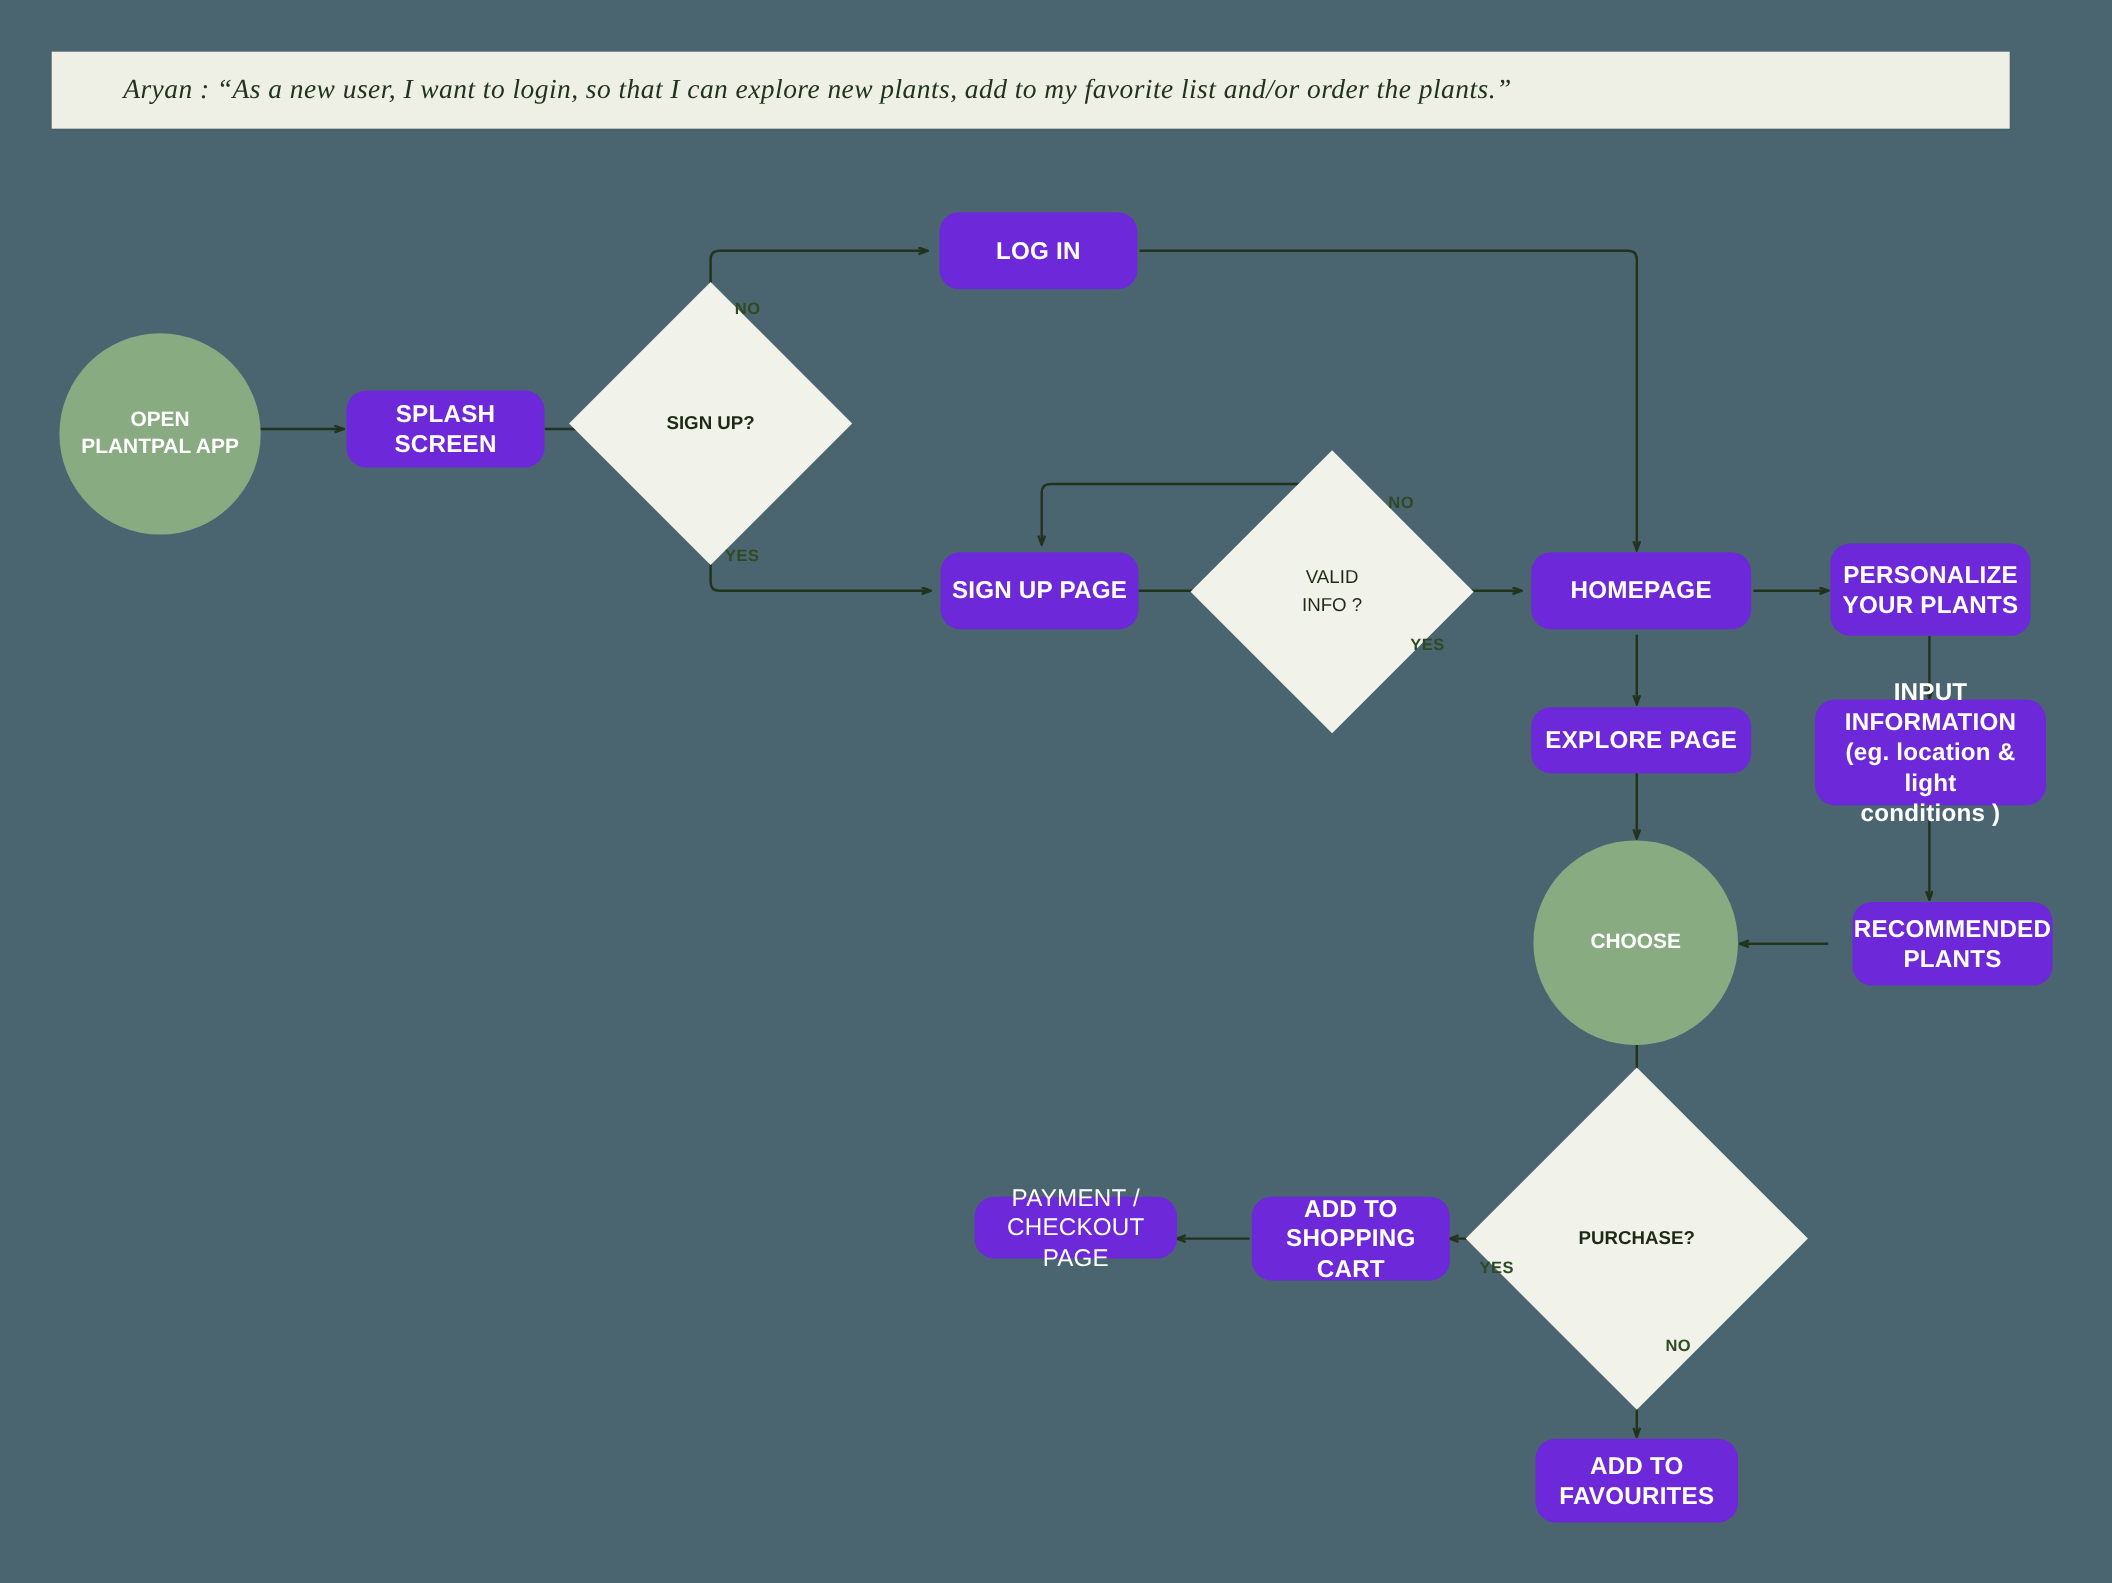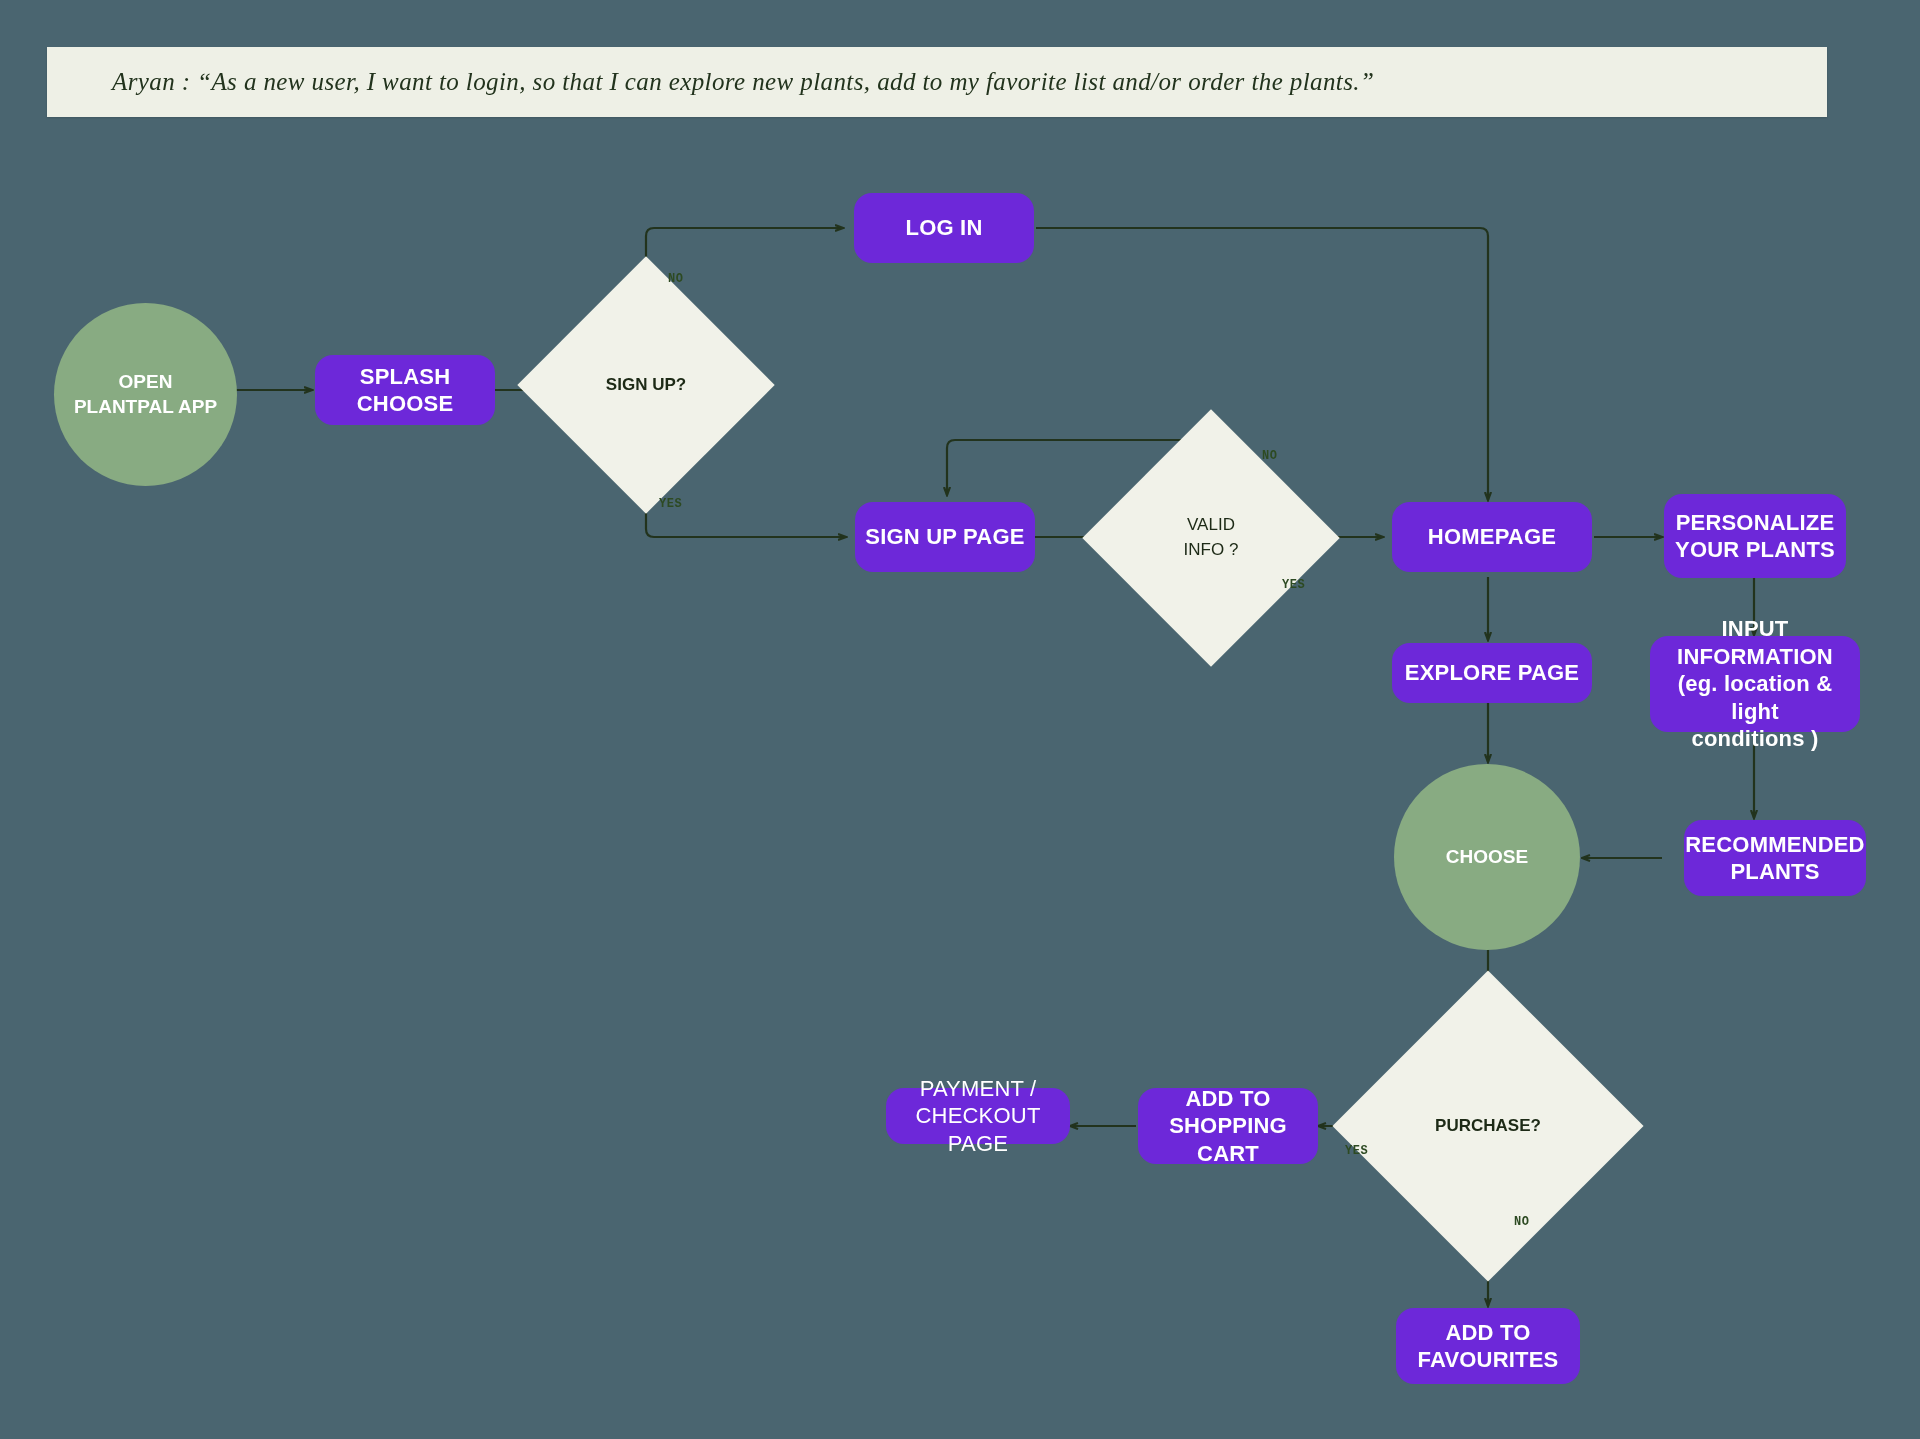--- a/index.html
+++ b/index.html
@@ -101,23 +101,23 @@
     color: #1d2a16;
     font-size: 17px;
     text-align: center;
     line-height: 1.45;
   }
   .diamond-label.bold { font-weight: bold; }
 
   
   .edge-label {
     position: absolute;
-    font-family: Liberation Mono, monospace;
+    font-family: Liberation Sans, sans-serif;
     font-weight: bold;
-    font-size: 12px;
+    font-size: 15px;
     color: #2d4a22;
     letter-spacing: 0.5px;
   }
 </style>
 </head>
 <body>
 
 <div id="stage">
 
   <div id="banner">
@@ -167,21 +167,21 @@
 
     <line x1="1488" y1="1236" x2="1488" y2="1306" marker-end="url(#arrow)"></line>
   </svg>
 
   <div class="node circle" style="left:54px; top:303px; width:183px; height:183px; flex-direction:column;">
     <span>OPEN</span>
     <span>PLANTPAL APP</span>
   </div>
 
   <div class="node rect" style="left:315px; top:355px; width:180px; height:70px;">
-    <span>SPLASH CHOOSE</span>
+    <span>SPLASH SCREEN</span>
   </div>
 
   <div class="diamond-wrap" style="left:555px; top:294px; width:182px; height:182px;">
     <div class="diamond-shape"></div>
     <div class="diamond-label bold">SIGN UP?</div>
   </div>
 
   <div class="node rect" style="left:854px; top:193px; width:180px; height:70px;">
     <span>LOG IN</span>
   </div>

